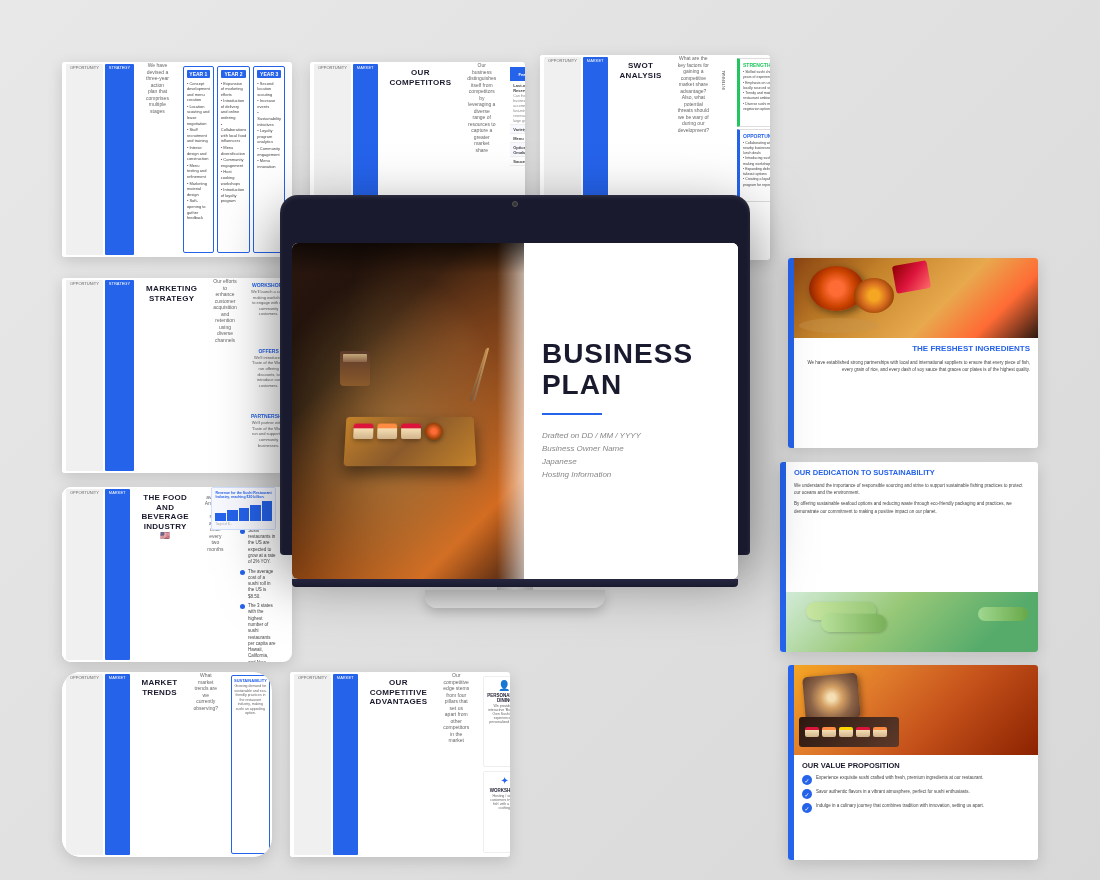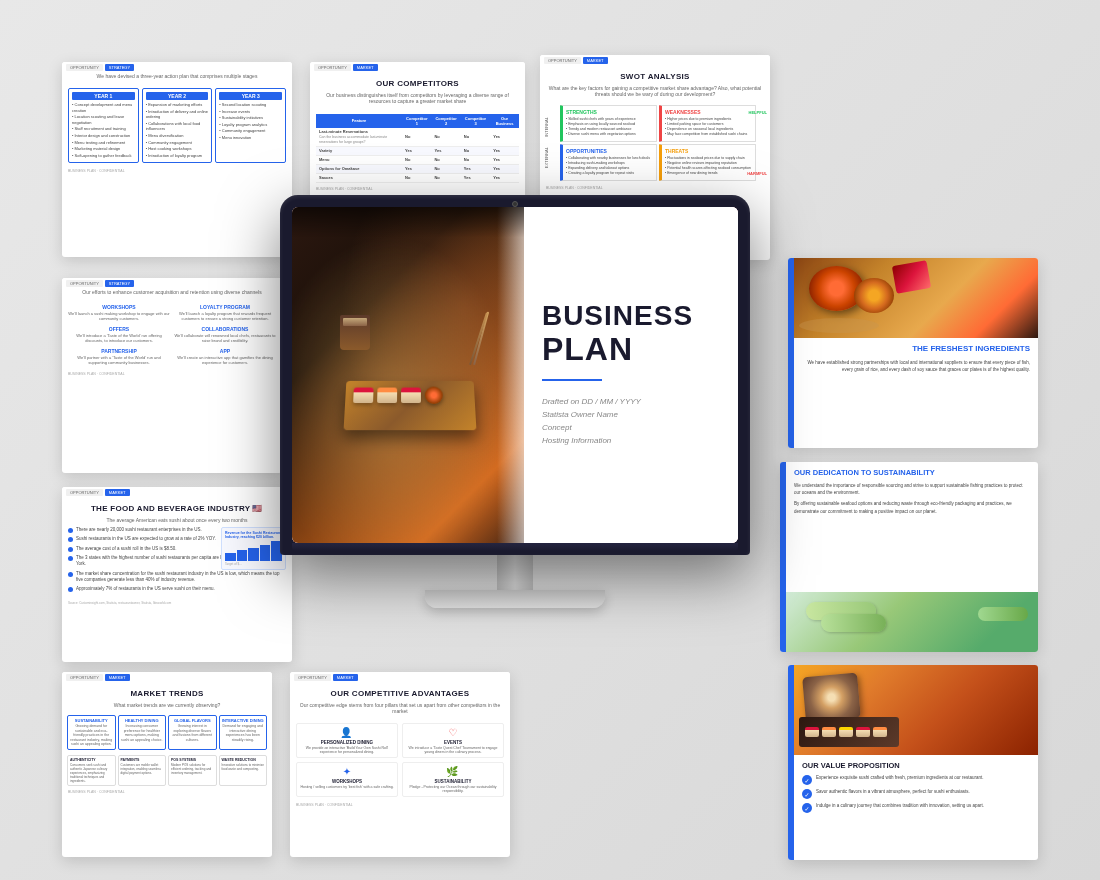--- a/index.html
+++ b/index.html
@@ -64,25 +64,25 @@
       width: 250px; height: 190px; text-align: right;
     }
     .card-sustainability {
       right: 62px; top: 462px;
       width: 258px; height: 190px;
     }
 
     
     .card-food-beverage {
       left: 62px; top: 487px;
-      width: 230px; height: 175px;
+      width: 230px; height: 175px; border-radius: 9px;
     }
     .card-market-trends {
       left: 62px; top: 672px;
-      width: 210px; height: 185px;
+      width: 210px; height: 185px; border-radius: 19px;
     }
     .card-competitive-adv {
       left: 290px; top: 672px;
       width: 220px; height: 185px;
     }
     .card-value-prop {
       right: 62px; top: 665px;
       width: 250px; height: 195px;
     }
 
@@ -106,20 +106,21 @@
       position: relative;
     }
 
     .monitor-screen-inner {
       width: 100%;
       height: 100%;
       background: #fca5a5;
       border-radius: 6px;
       overflow: hidden;
       position: relative;
+      margin-top: 36px;
     }
 
     
     .bp-slide {
       width: 100%;
       height: 100%;
       background: white;
       display: flex;
       align-items: center;
       padding: 20px;
@@ -161,21 +162,21 @@
     .bp-title-main {
       font-size: 28px;
       font-weight: 900;
       color: #1a1a2e;
       line-height: 1.1;
       letter-spacing: 1px;
       text-transform: uppercase;
     }
 
     .bp-title-plan {
-      font-size: 32px;
+      font-size: 28px;
       font-weight: 900;
       color: #1a1a2e;
       line-height: 1.1;
       letter-spacing: 1px;
       text-transform: uppercase;
       margin-bottom: 12px;
     }
 
     .bp-underline {
       width: 60px;
@@ -537,21 +538,21 @@
     }
 
     .trend-lower-text {
       font-size: 3px;
       color: #666;
     }
 
     
     .slide-inner {
       display: flex;
-      flex-direction: column;
+      flex-direction: row;
       height: 100%;
     }
   </style>
 </head>
 <body>
 
 <div class="main-container">
   <div class="slides-grid">
 
     <div class="slide-card card-three-year">
@@ -719,20 +720,21 @@
         </div>
       </div>
     </div>
 
     <div class="slide-card card-marketing">
       <div class="slide-inner">
         <div class="slide-label-strip">
           <span class="slide-label-tag">OPPORTUNITY</span>
           <span class="slide-label-tag blue">STRATEGY</span>
         </div>
+        <div class="slide-title">MARKETING STRATEGY</div>
         <div class="slide-subtitle">Our efforts to enhance customer acquisition and retention using diverse channels</div>
         <div class="marketing-grid">
           <div class="marketing-item">
             <div class="marketing-item-title">WORKSHOPS</div>
             <div class="marketing-item-text">We'll launch a sushi making workshop to engage with our community customers.</div>
           </div>
           <div class="marketing-item">
             <div class="marketing-item-title">LOYALTY PROGRAM</div>
             <div class="marketing-item-text">We'll launch a loyalty program that rewards frequent customers to ensure a strong customer retention.</div>
           </div>
@@ -1001,22 +1003,22 @@
 
               <div style="position:absolute;bottom:0;right:0;width:40px;height:100%;background:linear-gradient(to left,rgba(255,255,255,0.9),transparent);"></div>
               <div style="position:absolute;top:0;left:0;width:100%;height:30px;background:linear-gradient(to bottom,rgba(0,0,0,0.6),transparent);"></div>
             </div>
 
             <div class="bp-text-area">
               <div class="bp-title-main">BUSINESS</div>
               <div class="bp-title-plan">PLAN</div>
               <div class="bp-underline"></div>
               <div class="bp-meta">Drafted on DD / MM / YYYY</div>
-              <div class="bp-meta">Statista Owner Name</div>
-              <div class="bp-meta">Concept</div>
+              <div class="bp-meta">Business Owner Name</div>
+              <div class="bp-meta">Japanese</div>
               <div class="bp-meta">Hosting Information</div>
             </div>
           </div>
         </div>
         <div style="width:100%;height:8px;background:linear-gradient(to bottom,#252540,#1a1a2e);border-radius:0 0 4px 4px;"></div>
       </div>
 
       <div style="width:36px;height:35px;background:linear-gradient(to right,#c0c0c0,#e0e0e0,#c0c0c0);margin:0 auto;"></div>
       <div style="width:180px;height:18px;background:linear-gradient(to bottom,#c8c8c8,#e0e0e0);border-radius:0 0 12px 12px;margin:0 auto;box-shadow:0 4px 12px rgba(0,0,0,0.2);"></div>
     </div>

